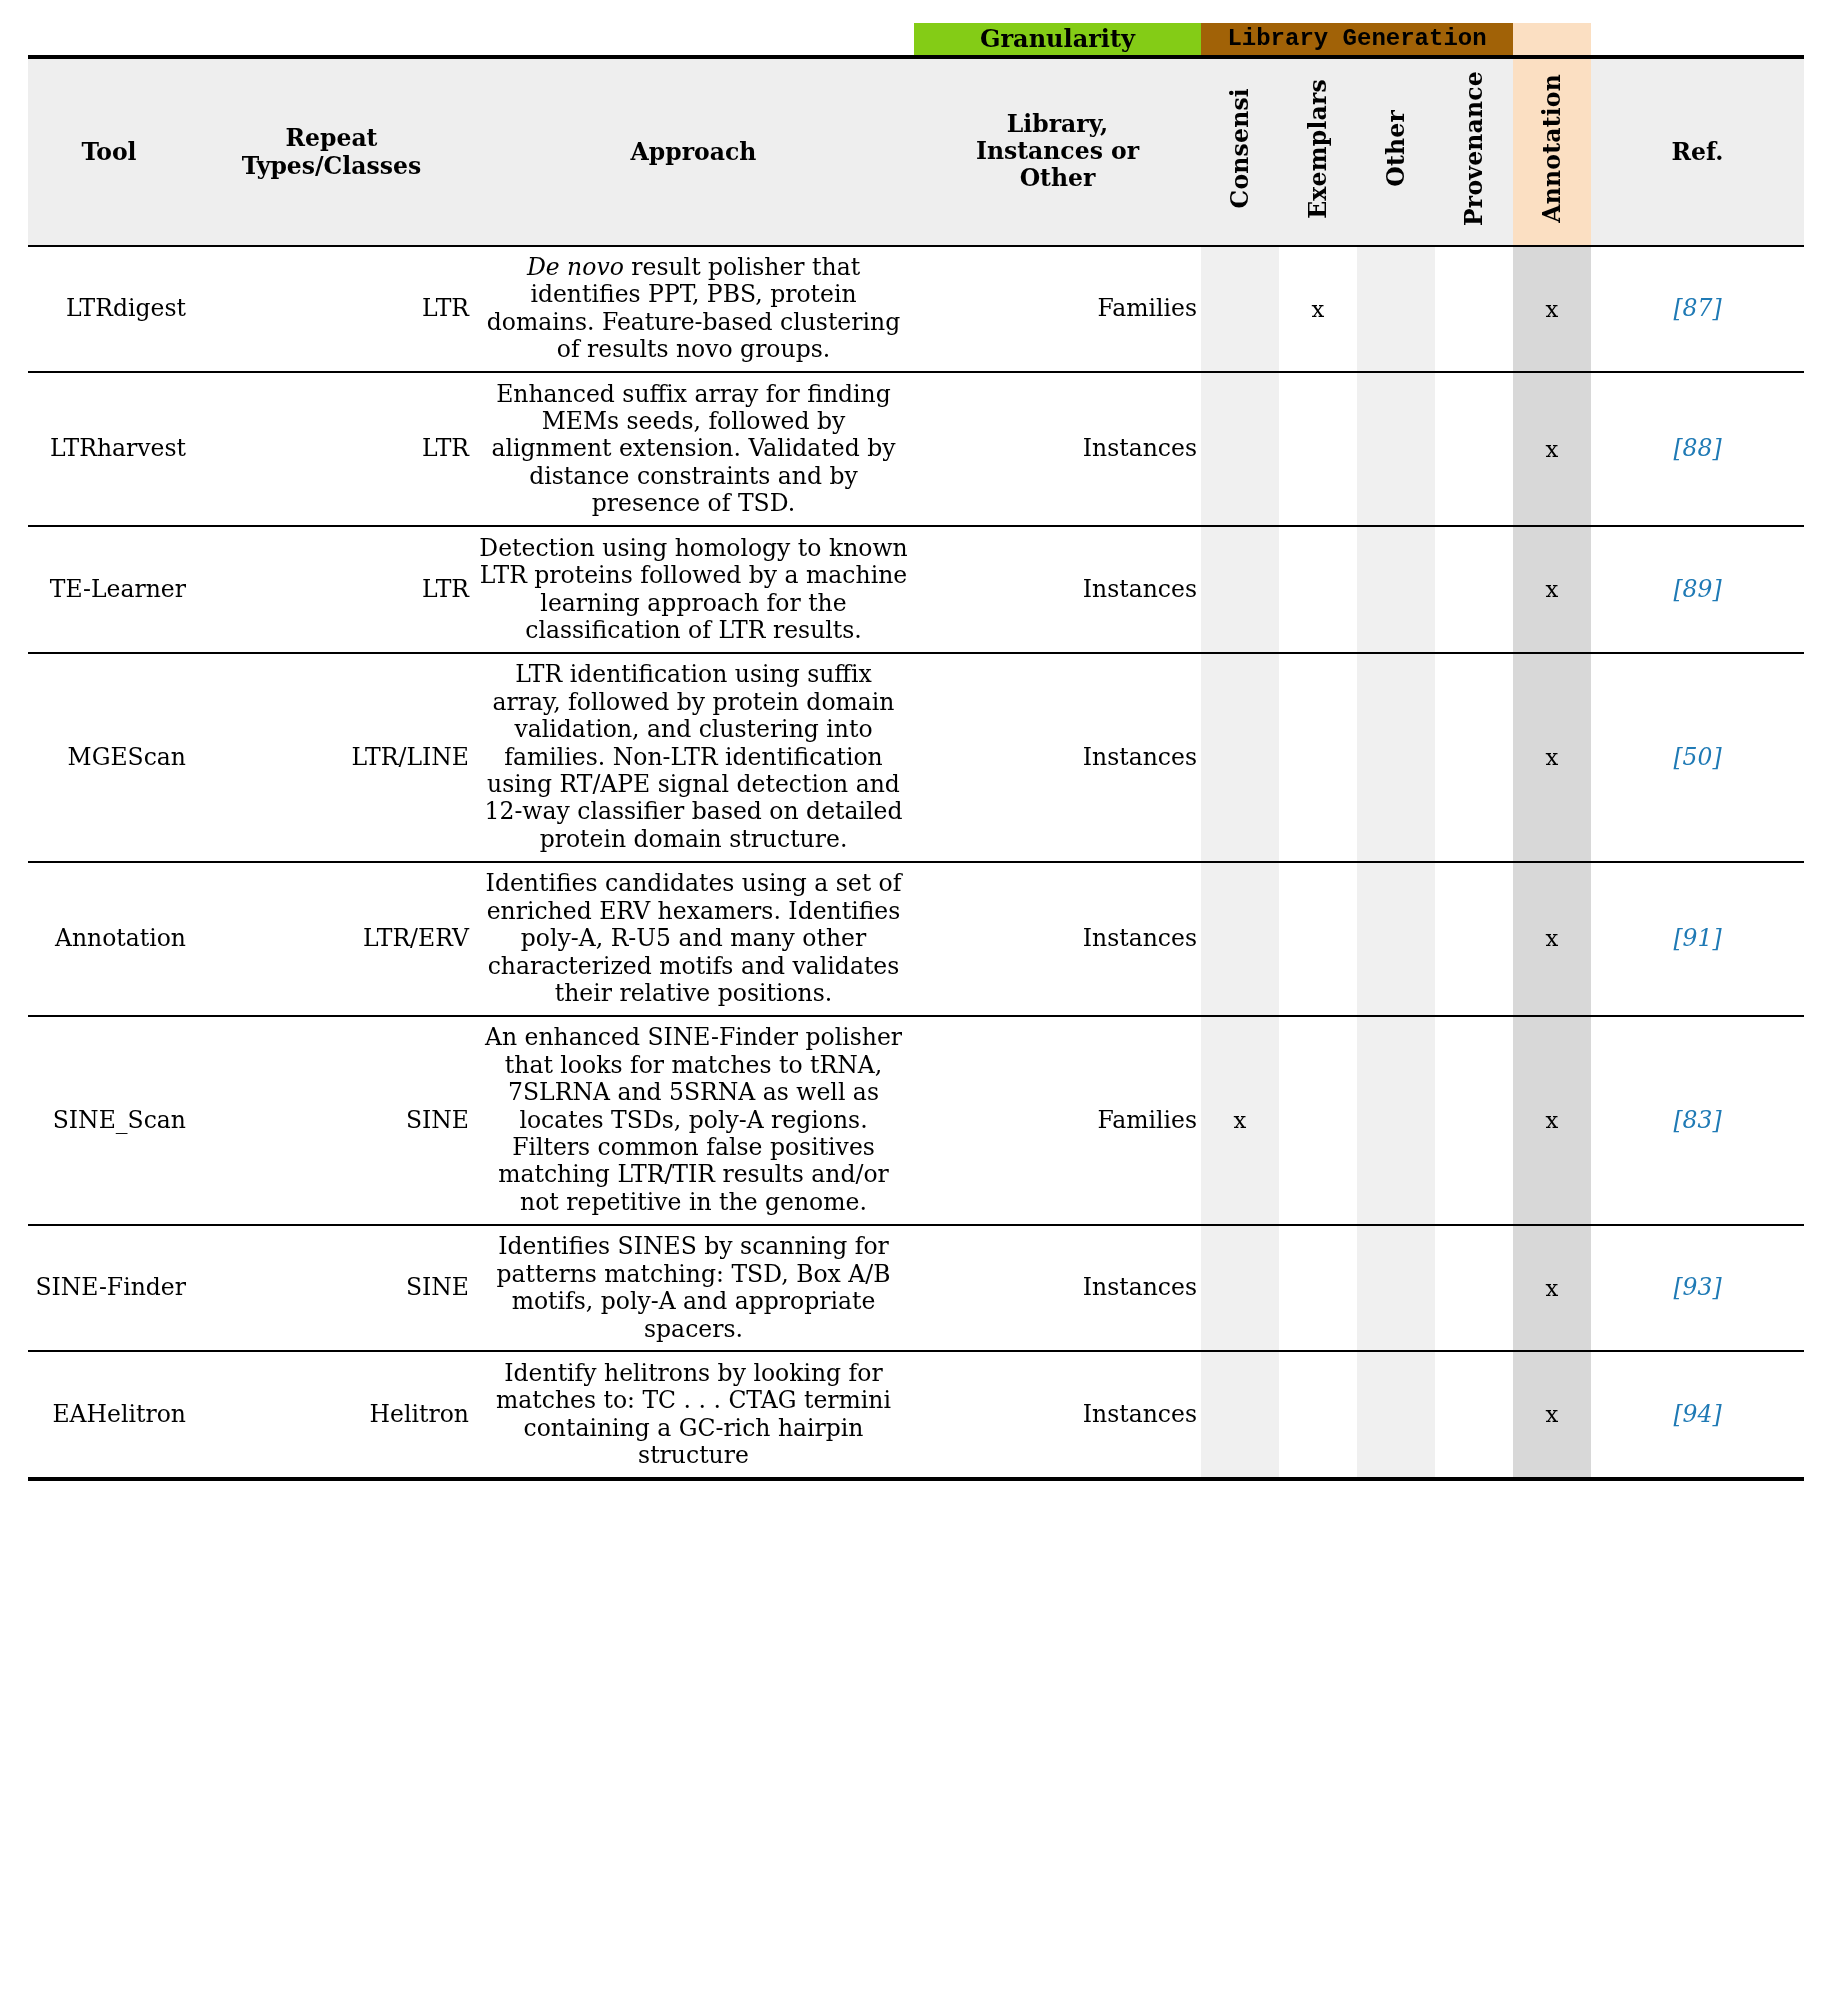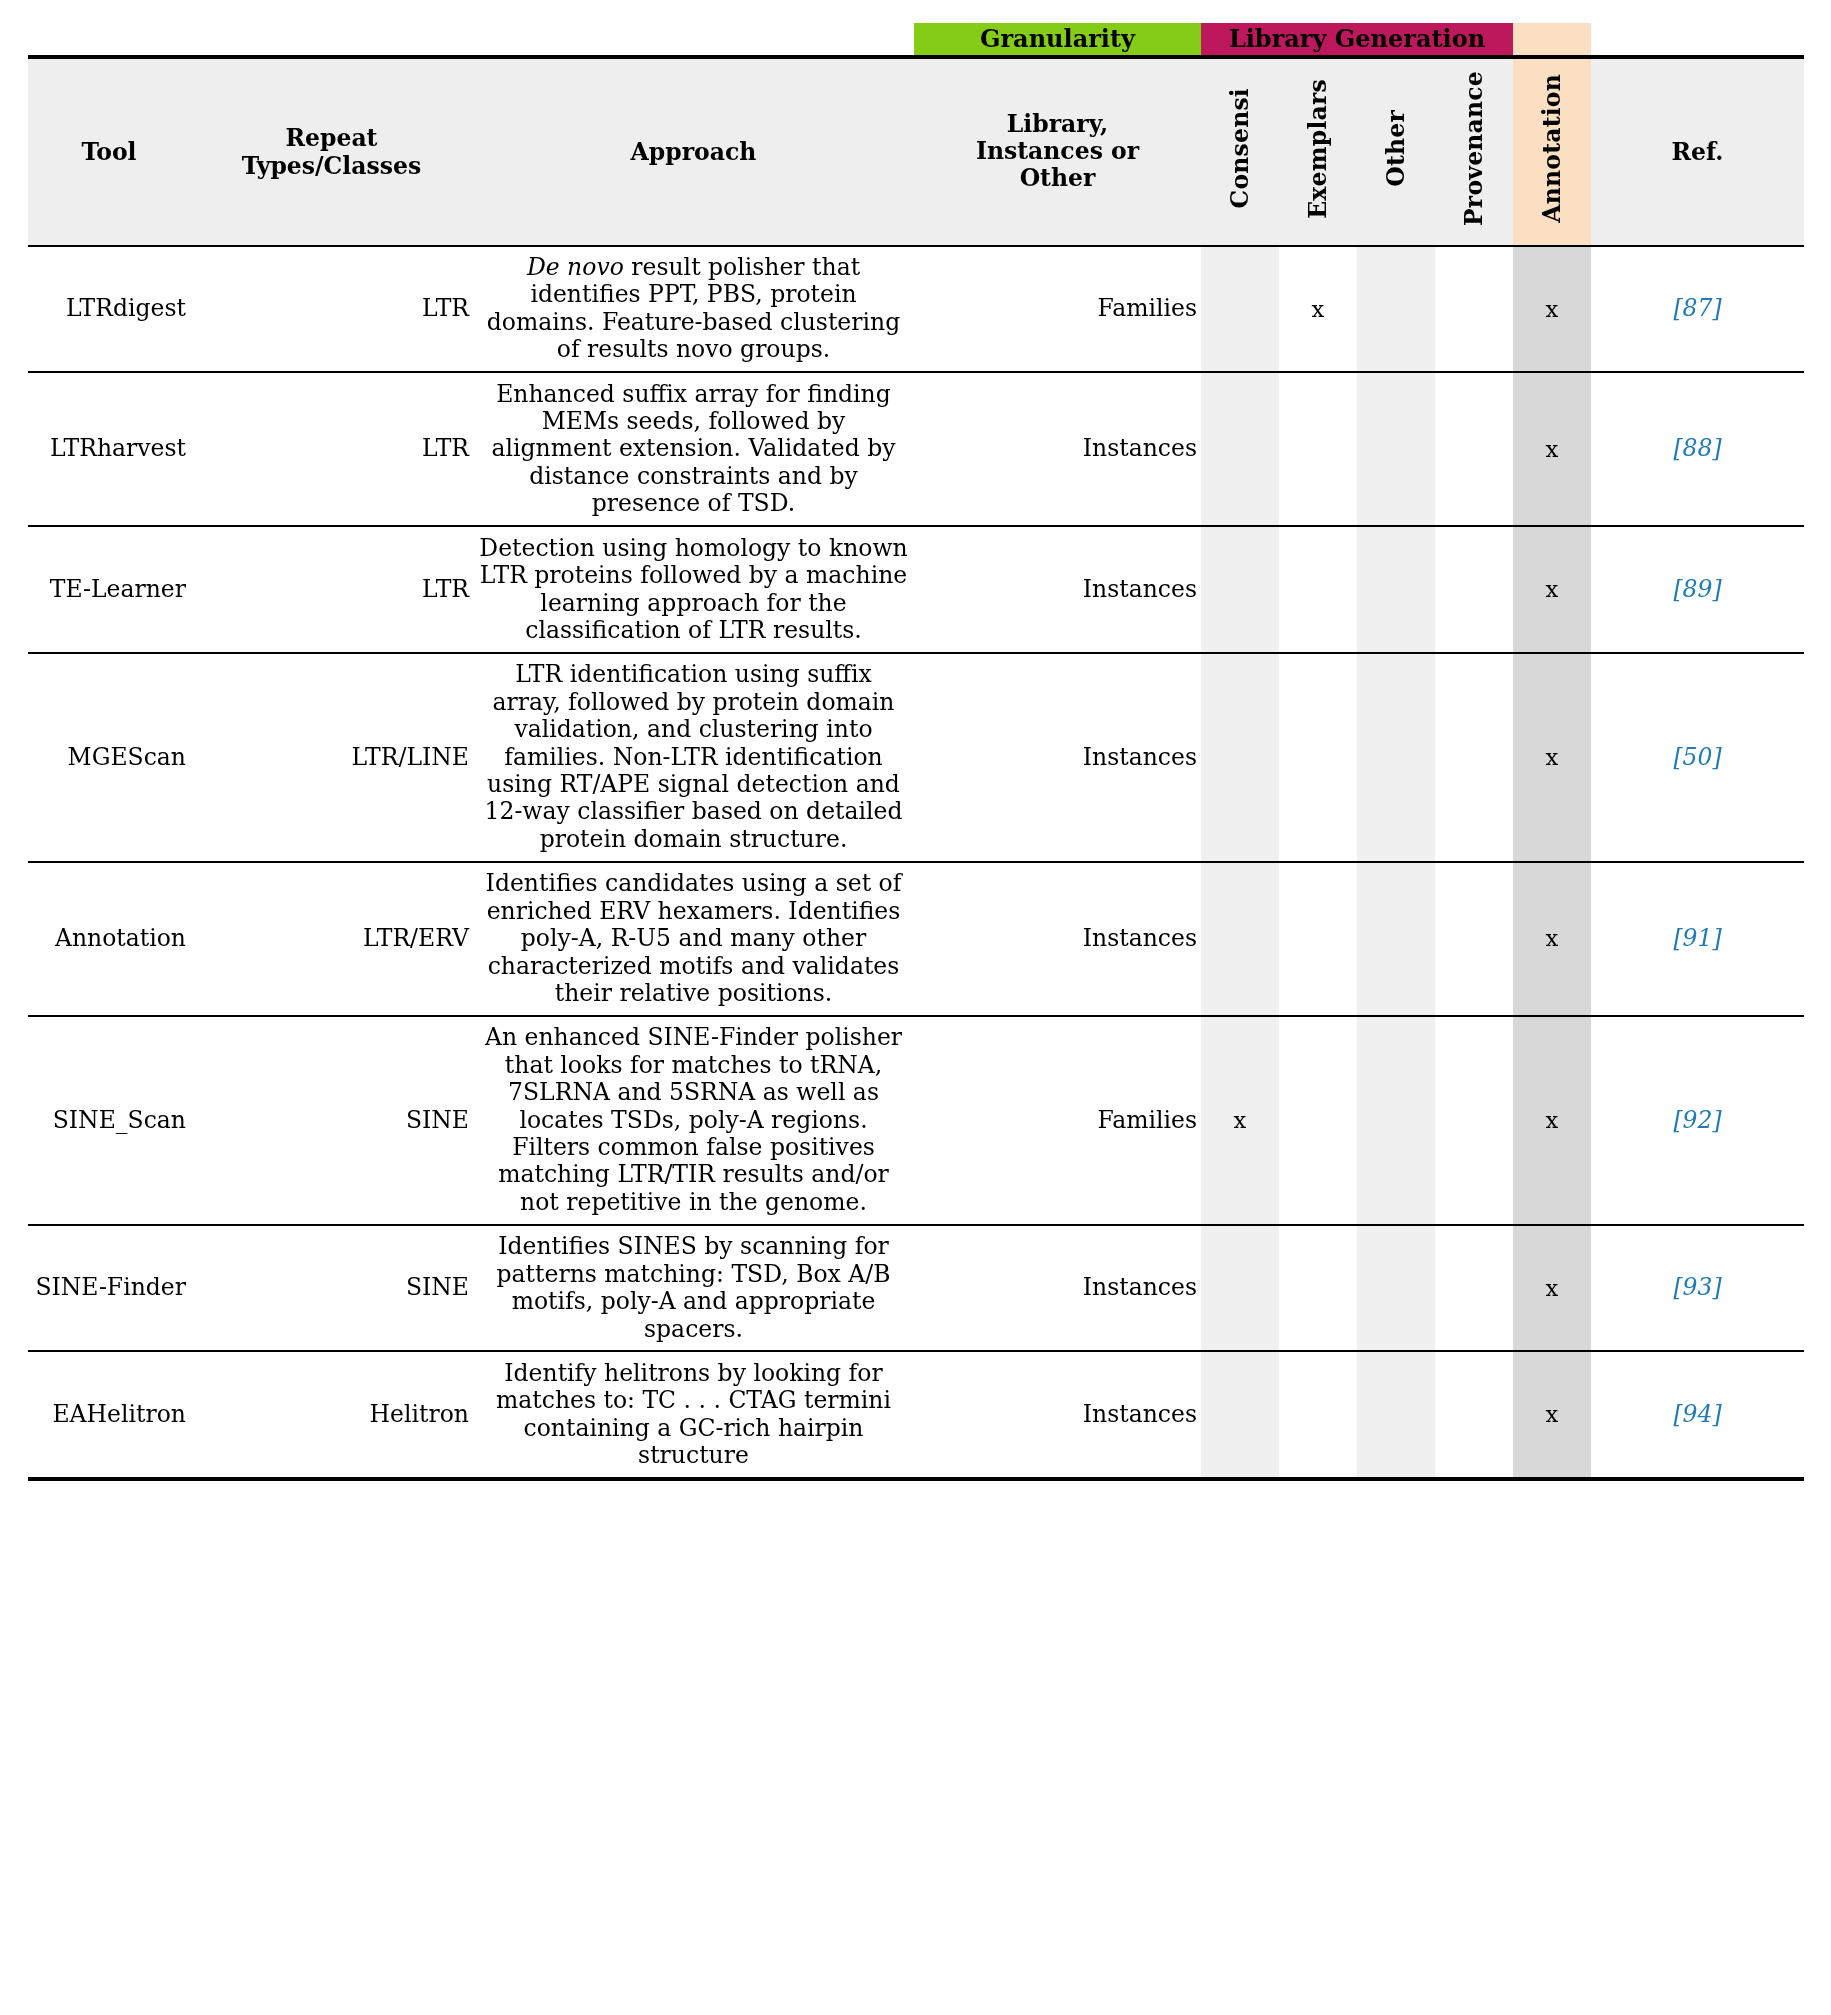--- a/index.html
+++ b/index.html
@@ -56,21 +56,21 @@
   .group-band {
     display: block;
     text-align: center;
     font-weight: bold;
     font-size: 24px;
     line-height: 32px;
     height: 32px;
     white-space: nowrap;
   }
   .band-gran { background: #84cc16; }
-  .band-lib  { background: #be185d; }
+  .band-lib  { background: #a16207; font-family: Liberation Mono, monospace; }
   .band-annot{ background: #fbdfc2; }
 
   thead .labelrow td {
     vertical-align: middle;
     text-align: center;
     font-weight: bold;
     padding: 4px 3.2px;
   }
   .headcell-plain { background: #eeeeee; }
   .headcell-annot { background: #fbdfc2; }
@@ -251,21 +251,21 @@
         <tr>
           <td class="tool">SINE_Scan</td>
           <td class="repeat">SINE</td>
           <td class="approach">An enhanced SINE-Finder polisher that looks for matches to tRNA, 7SLRNA and 5SRNA as well as locates TSDs, poly-A regions. Filters common false positives matching LTR/TIR results and/or not repetitive in the genome.</td>
           <td class="gran">Families</td>
           <td class="mark stripe-light">x</td>
           <td class="mark stripe-white"></td>
           <td class="mark stripe-light"></td>
           <td class="mark stripe-white"></td>
           <td class="mark stripe-dark">x</td>
-          <td class="ref"><span class="reflink">[92]</span></td>
+          <td class="ref"><span class="reflink">[83]</span></td>
         </tr>
         <tr>
           <td class="tool">SINE-Finder</td>
           <td class="repeat">SINE</td>
           <td class="approach">Identifies SINES by scanning for patterns matching: TSD, Box A/B motifs, poly-A and appropriate spacers.</td>
           <td class="gran">Instances</td>
           <td class="mark stripe-light"></td>
           <td class="mark stripe-white"></td>
           <td class="mark stripe-light"></td>
           <td class="mark stripe-white"></td>

